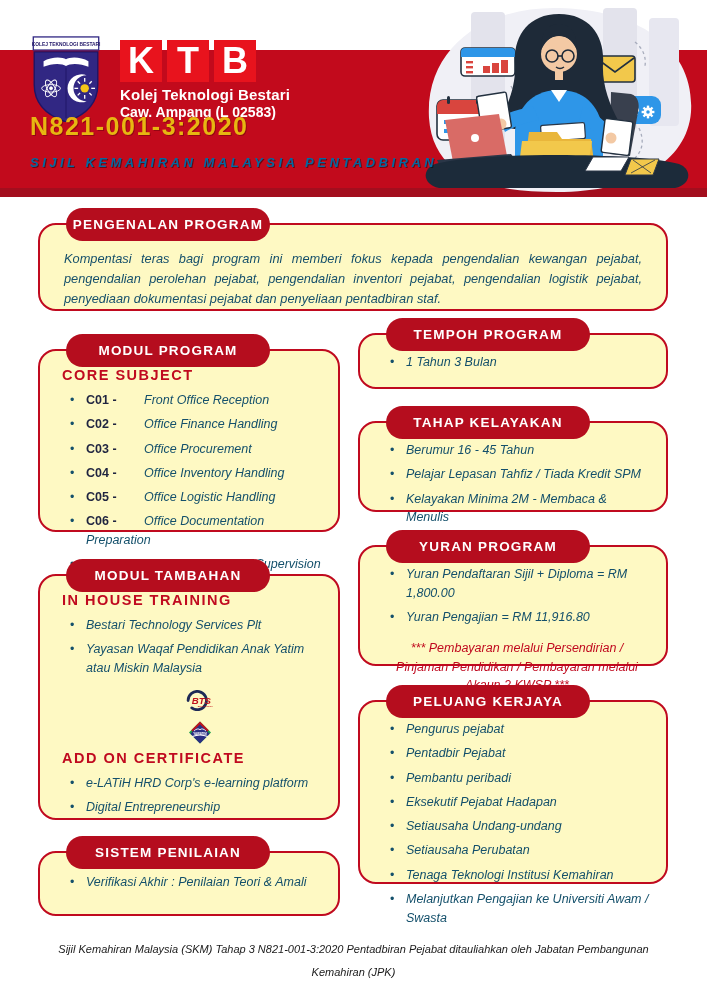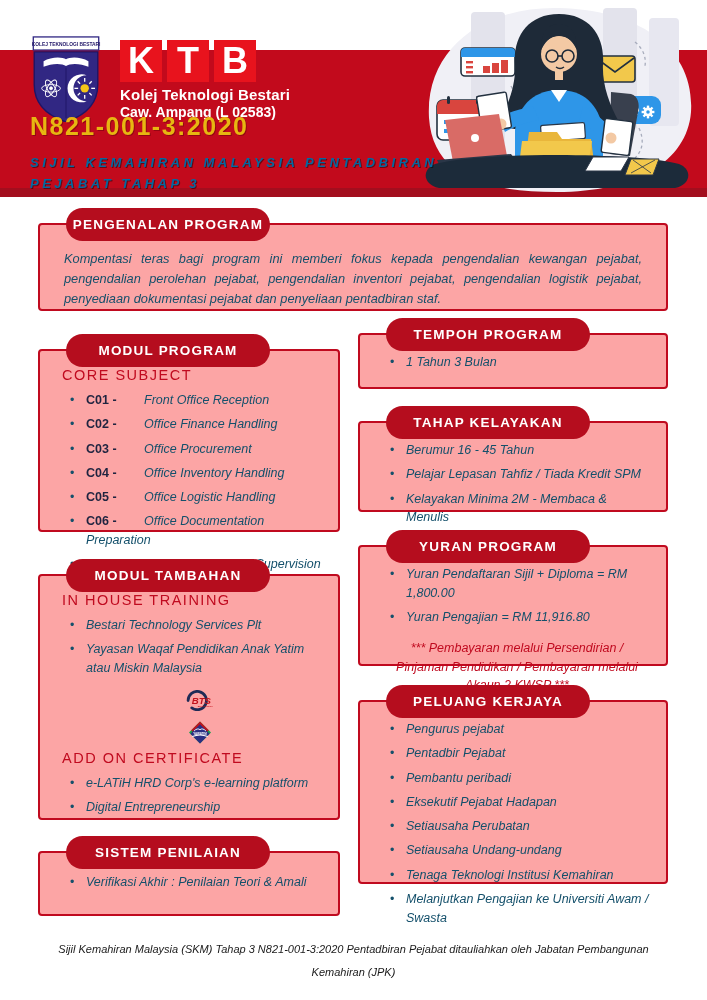--- a/index.html
+++ b/index.html
@@ -16,38 +16,38 @@
   .sq{width:42px;height:42px;background:#e8131d;color:#fff;font-weight:bold;font-size:36px;
       display:flex;align-items:center;justify-content:center;line-height:1;}
   .college-name{color:#fff;font-weight:bold;font-size:15px;margin-top:4px;letter-spacing:.2px;}
   .college-branch{color:#fff;font-weight:bold;font-size:14px;margin-top:1px;}
   .program-code{position:absolute;left:30px;top:112px;color:#e7b611;font-weight:bold;font-size:25px;
       letter-spacing:1.5px;z-index:4;text-shadow:1px 1px 0 rgba(60,0,0,.35);}
   .program-title{position:absolute;left:30px;top:152px;z-index:4;color:#0369a1;font-style:italic;
       font-weight:bold;font-size:13px;letter-spacing:3.5px;line-height:1.65;
       text-shadow:1px 1px 0 rgba(0,0,0,.45);}
   
-  .card{position:relative;border:2px solid #c00a1f;border-radius:4px;background:#fca5a5;box-sizing:border-box;}
+  .card{position:relative;border:2px solid #c00a1f;border-radius:18px;background:#fef9c3;box-sizing:border-box;}
   .pill{position:absolute;top:-17px;left:26px;width:204px;height:33px;background:#b50d1e;border-radius:17px;
       display:flex;align-items:center;justify-content:center;color:#fff;font-weight:bold;font-size:13.5px;
       letter-spacing:1.2px;white-space:nowrap;}
   .pengenalan{position:absolute;left:38px;top:223px;width:630px;height:88px;}
   .pengenalan .body{padding:24px 24px 0 24px;color:#16506b;font-style:italic;font-size:12.8px;
       line-height:1.55;text-align:justify;}
   .col{position:absolute;top:333px;}
   .col-left{left:38px;width:302px;}
   .col-right{left:358px;width:310px;}
   .card.c-modul{margin-top:16px;height:183px;}
   .card.c-tambahan{margin-top:42px;height:246px;}
   .card.c-sistem{margin-top:31px;height:65px;}
   .card.c-tempoh{margin-top:0;height:56px;}
   .card.c-syarat{margin-top:32px;height:91px;}
   .card.c-yuran{margin-top:33px;height:121px;}
   .card.c-peluang{margin-top:34px;height:184px;}
-  .sub-heading{color:#c00a1f;font-weight:normal;font-size:14.5px;letter-spacing:1.5px;}
+  .sub-heading{color:#c00a1f;font-weight:bold;font-size:14.5px;letter-spacing:1.5px;}
   .card-body{padding:16px 14px 0 22px;}
   ul.bullets{list-style:none;margin:8px 0 0 0;padding:0 0 0 8px;}
   ul.bullets li{position:relative;padding-left:16px;color:#14506b;font-style:italic;font-size:12.5px;
       line-height:1.5;margin-bottom:5.5px;}
   ul.bullets li::before{content:"•";position:absolute;left:0;top:0;color:#14506b;font-style:normal;}
   .mcode{font-weight:bold;font-style:normal;color:#1f2440;}
   .mlabel{font-style:italic;margin-left:24px;}
   .note{margin:12px 10px 0 10px;text-align:center;color:#c00a1f;font-style:italic;font-size:12.5px;line-height:1.5;}
   .logos-row{display:flex;align-items:center;gap:10px;margin:12px 0 6px 14px;height:54px;flex-direction:column;}
   .tight li{margin-bottom:4.5px;}
@@ -200,21 +200,20 @@
           <div class="sq">B</div>
         </div>
       <div class="college-name">Kolej Teknologi Bestari</div>
       <div class="college-branch">Caw. Ampang (L 02583)</div>
     </div>
   </div>
 
   <div class="program-code">N821-001-3:2020</div>
   <div class="program-title">
     <div>SIJIL KEMAHIRAN MALAYSIA PENTADBIRAN</div>
-    <div>PEJABAT TAHAP 3</div>
   </div>
 
   <section class="card pengenalan">
     <div class="pill">
       <span>PENGENALAN PROGRAM</span>
     </div>
     <div class="body">Kompentasi teras bagi program ini memberi fokus kepada pengendalian kewangan pejabat, pengendalian perolehan pejabat, pengendalian inventori pejabat, pengendalian logistik pejabat, penyediaan dokumentasi pejabat dan penyeliaan pentadbiran staf.</div>
   </section>
 
   <div class="col col-left">
@@ -339,22 +338,22 @@
       <div class="pill">
         <span>PELUANG KERJAYA</span>
       </div>
       <div class="card-body">
         <ul class="bullets tight" style="margin-top:2px">
 
         <li>Pengurus pejabat</li>
             <li>Pentadbir Pejabat</li>
             <li>Pembantu peribadi</li>
             <li>Eksekutif Pejabat Hadapan</li>
+            <li>Setiausaha Undang-undang</li>
             <li>Setiausaha Perubatan</li>
-            <li>Setiausaha Undang-undang</li>
             <li>Tenaga Teknologi Institusi Kemahiran</li>
             <li>Melanjutkan Pengajian ke Universiti Awam / Swasta</li>
           </ul>
       </div>
     </section>
 
   </div>
 
   <div class="footer">
     <span class="txt">Sijil Kemahiran Malaysia (SKM) Tahap 3 N821-001-3:2020 Pentadbiran Pejabat ditauliahkan oleh Jabatan Pembangunan Kemahiran (JPK)</span>

